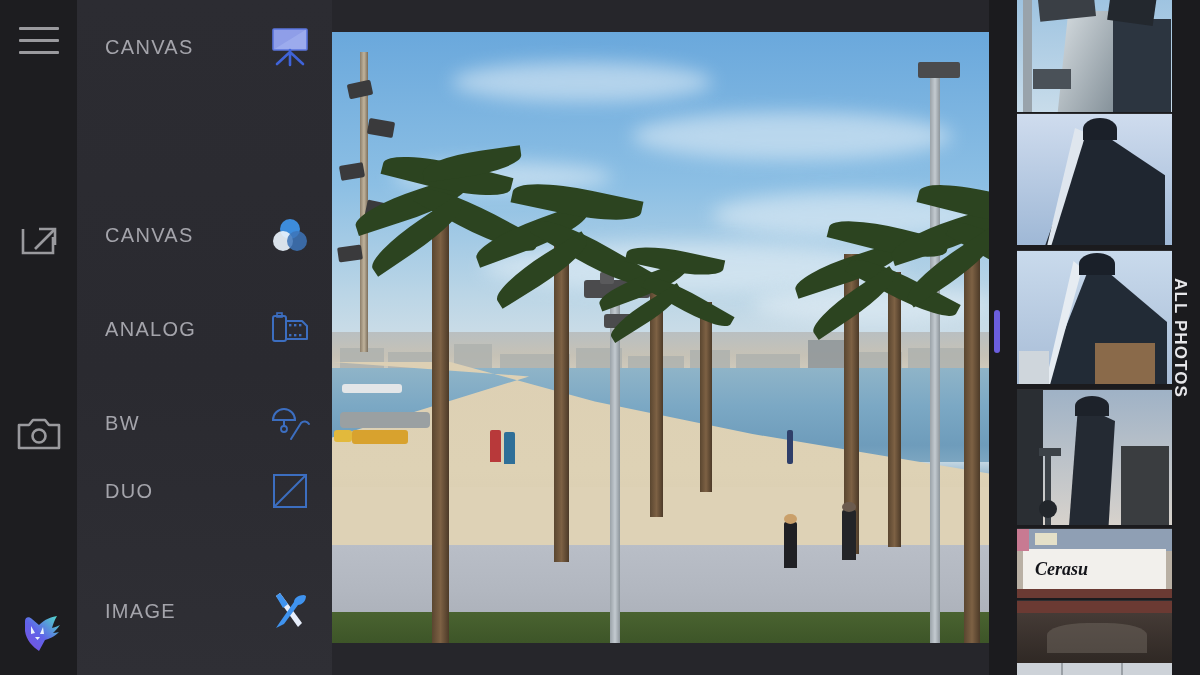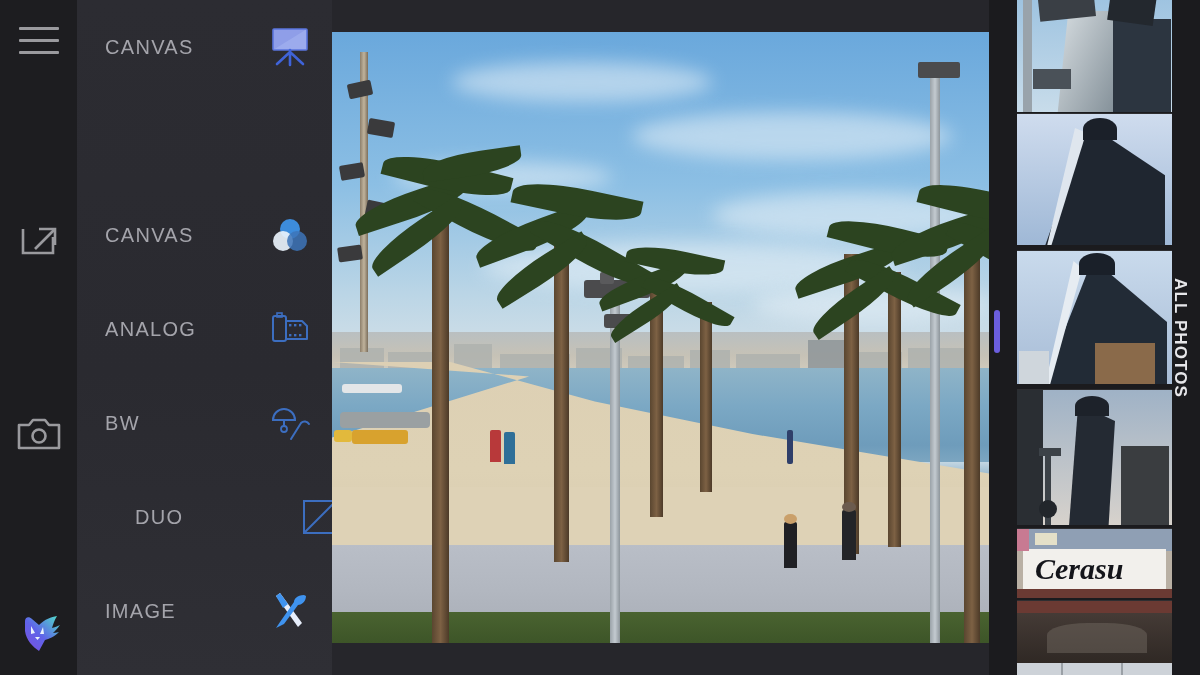--- a/index.html
+++ b/index.html
@@ -204,21 +204,21 @@
       <div class="menu-ico">
         <svg width="44" height="40" viewBox="0 0 44 40">
           <path d="M5 17 A11 11 0 0 1 27 17 Z" fill="none" stroke="#3c6ec0" stroke-width="2"></path>
           <path d="M16 17 L16 23" stroke="#3c6ec0" stroke-width="2"></path>
           <circle cx="16" cy="26" r="3" fill="none" stroke="#3c6ec0" stroke-width="1.8"></circle>
           <path d="M23 36 L33 20 A5 5 0 0 1 41 21" fill="none" stroke="#3c6ec0" stroke-width="2" stroke-linecap="round"></path>
         </svg>
       </div>
     </div>
 
-    <div class="menu-item" style="top:470px;margin-left:30px;">
+    <div class="menu-item" style="top:444px;">
       <div class="menu-label">DUO</div>
       <div class="menu-ico">
         <svg width="40" height="40" viewBox="0 0 40 40">
           <rect x="4" y="4" width="32" height="32" fill="none" stroke="#3c6ec0" stroke-width="2"></rect>
           <line x1="4" y1="36" x2="36" y2="4" stroke="#3c6ec0" stroke-width="2"></line>
         </svg>
       </div>
     </div>
 
     <div class="menu-item" style="top:564px;">
@@ -381,21 +381,21 @@
         <div style="position:absolute;left:28px;top:62px;width:6px;height:74px;background:#3c4248;"></div>
         <div style="position:absolute;left:22px;top:58px;width:22px;height:8px;background:#3c4248;"></div>
         <div style="position:absolute;left:22px;top:110px;width:18px;height:18px;background:#22262b;border-radius:50%;"></div>
       </div>
 
       <div class="thumb" style="top:528px; height:70px;">
         <div style="position:absolute;inset:0;background:#b9b0a4;"></div>
         <div style="position:absolute;left:0;top:0;width:155px;height:22px;background:#8f9fb4;"></div>
         <div style="position:absolute;left:18px;top:4px;width:22px;height:12px;background:#e4e0c8;"></div>
         <div style="position:absolute;left:6px;top:20px;width:143px;height:40px;background:#f2f0ec;"></div>
-        <div style="position:absolute;left:18px;top:28px;width:120px;height:24px;color:#14151a;font-family:'Liberation Serif',serif;font-style:italic;font-size:30px;font-weight:700;line-height:24px;overflow:hidden;white-space:nowrap;">Cerasu</div>
+        <div style="position:absolute;left:18px;top:28px;width:120px;height:24px;color:#14151a;font-family:'Liberation Serif',serif;font-style:italic;font-size:18px;font-weight:700;line-height:24px;overflow:hidden;white-space:nowrap;">Cerasu</div>
         <div style="position:absolute;left:0;top:60px;width:155px;height:10px;background:#6b3a33;"></div>
         <div style="position:absolute;left:0;top:0;width:12px;height:22px;background:#c87a92;"></div>
       </div>
 
       <div class="thumb" style="top:600px; height:75px;">
         <div style="position:absolute;inset:0;background:linear-gradient(180deg,#4a3f3a,#2a2420);"></div>
         <div style="position:absolute;left:0;top:0;width:155px;height:12px;background:#6b3a33;"></div>
         <div style="position:absolute;left:30px;top:22px;width:100px;height:30px;background:#6f6860;opacity:.5;border-radius:40% 40% 0 0;"></div>
         <div style="position:absolute;left:0;top:62px;width:155px;height:13px;background:#cdd2d8;"></div>
         <div style="position:absolute;left:44px;top:62px;width:2px;height:13px;background:#9aa0a6;"></div>

